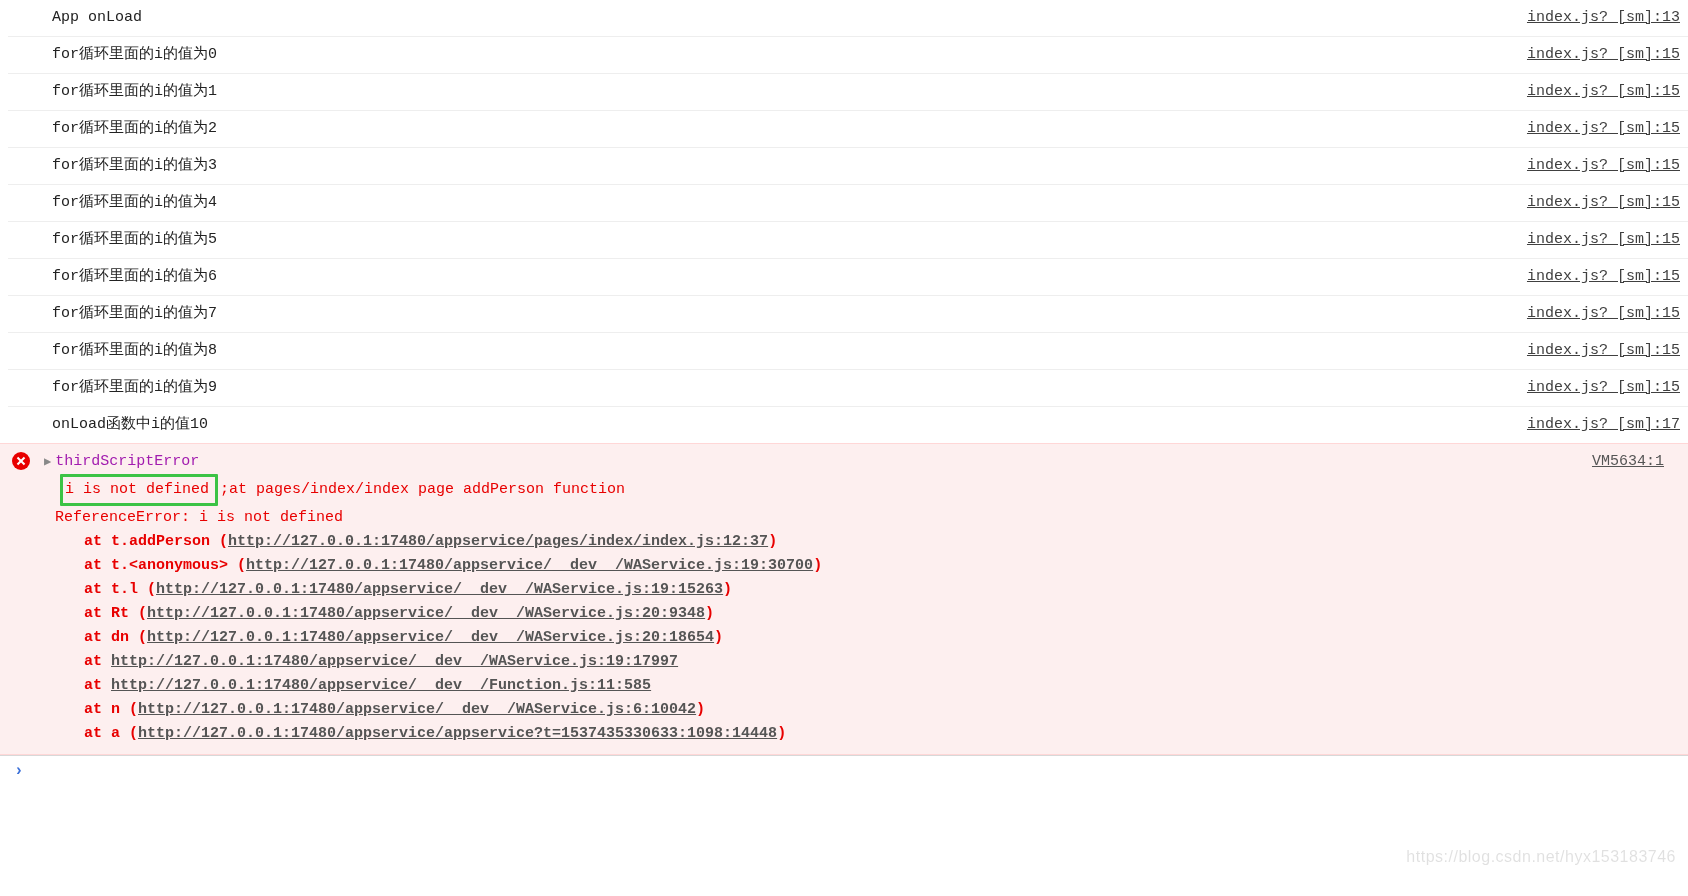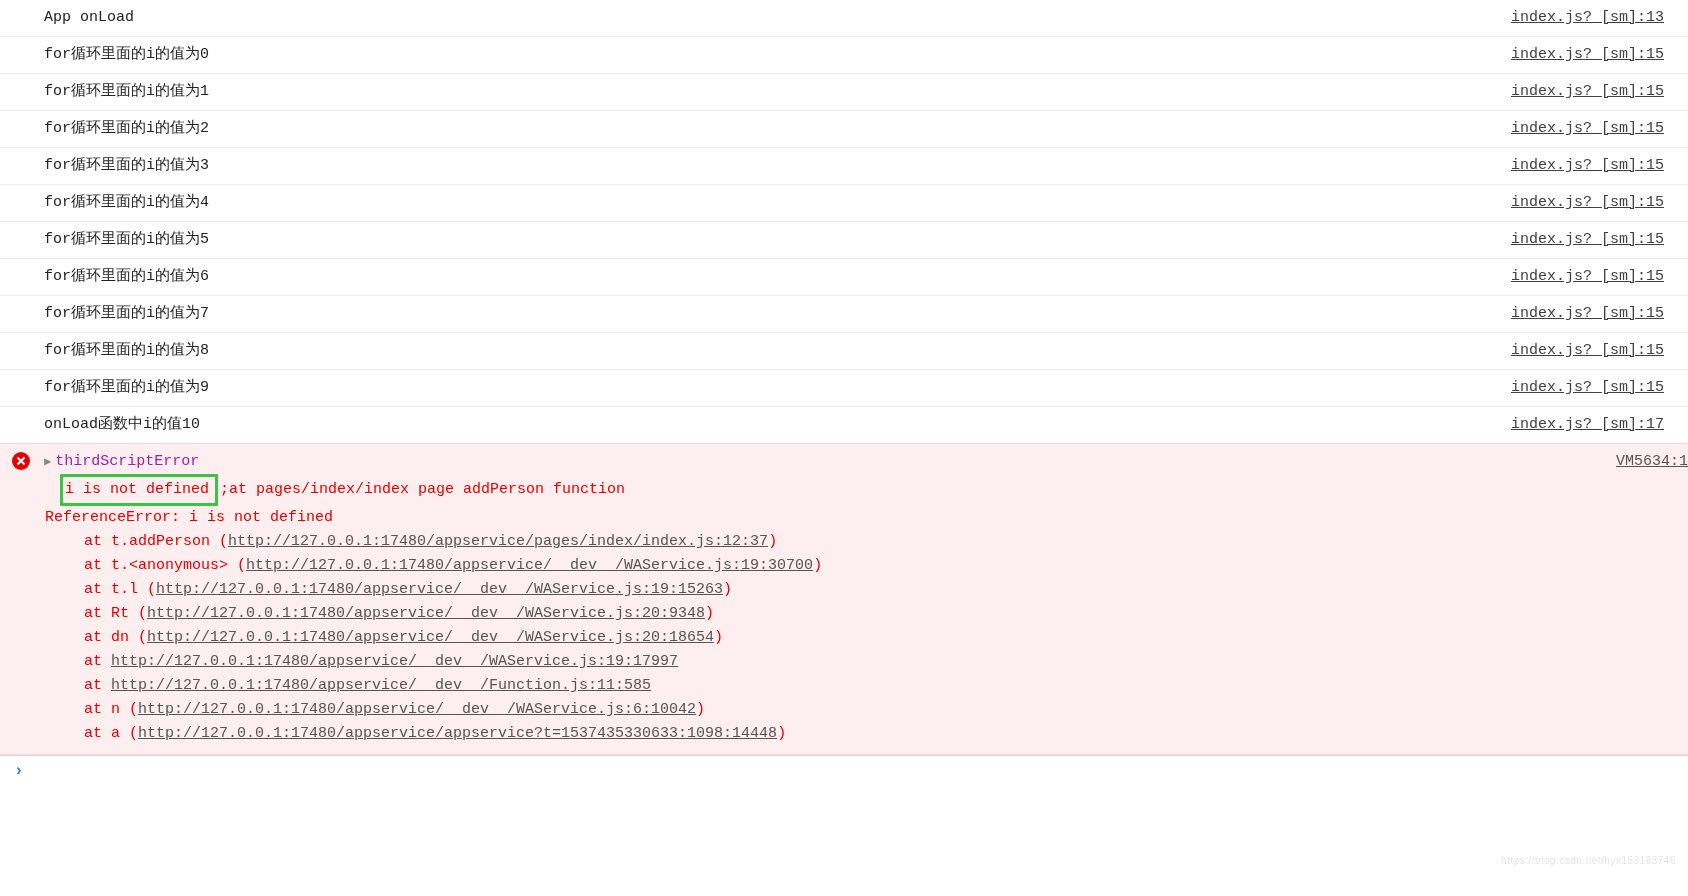--- a/index.html
+++ b/index.html
@@ -8,44 +8,45 @@
       font-size: 15px;
       background: #fff;
       color: #222;
       width: 1688px;
     }
     .console-row {
       display: flex;
       align-items: flex-end;
       justify-content: space-between;
       border-top: 1px solid #eeeeee;
-      padding: 6px 24px 6px 44px;
+      padding: 6px 8px 6px 44px;
       min-height: 36px;
       line-height: 24px;
+      margin-left: 8px;
     }
     .console-row:first-child { border-top: none; }
     .log-message { color: #222; }
     .source-link {
       text-decoration: underline;
       color: #404040;
       cursor: pointer;
       white-space: nowrap;
     }
     .error-block {
       background: #fdefef;
       border-top: 1px solid #ffd7d7;
       border-bottom: 1px solid #ffd7d7;
       padding: 6px 8px 8px 8px;
       position: relative;
       color: #e80000;
       line-height: 24px;
     }
     .error-block .source-link {
       position: absolute;
-      right: 0;
+      right: 24px;
       top: 6px;
       color: #555;
       text-align: right;
     }
     .error-icon {
       position: absolute;
       left: 12px;
       top: 8px;
       width: 18px;
       height: 18px;
@@ -76,23 +77,23 @@
     .error-title { color: #a21caf; }
     .hl-box {
       border: 3px solid #3cc345;
       border-radius: 1px;
       padding: 1px 6px 1px 2px;
       display: inline-block;
       margin-right: 2px;
       color: #e80000;
     }
     .error-line2 { padding-left: 16px; }
-    .error-ref { color: #e80000; margin-left: 1px; }
+    .error-ref { color: #e80000; margin-left: 11px; }
     .stack-lines { padding-left: 40px; }
-    .stack-line { white-space: pre; }
+    .stack-line { white-space: pre; font-weight: bold; }
     .stack-url {
       color: #555;
       text-decoration: underline;
       cursor: pointer;
     }
     .prompt-row {
       border-top: 1px solid #d8d8d8;
       padding: 6px 8px;
       display: flex;
       align-items: center;
@@ -102,21 +103,21 @@
       font-weight: bold;
       font-size: 16px;
       margin-left: 6px;
     }
     .watermark {
       position: fixed;
       right: 12px;
       bottom: 30px;
       color: rgba(0,0,0,0.12);
       font-family: Arial, sans-serif;
-      font-size: 10px;
+      font-size: 16px;
       letter-spacing: 0.5px;
     }
   </style>
 </head>
 <body>
 
 <div>
   <div id="log-list">
       <div class="console-row">
         <span class="log-message">App onLoad</span>

